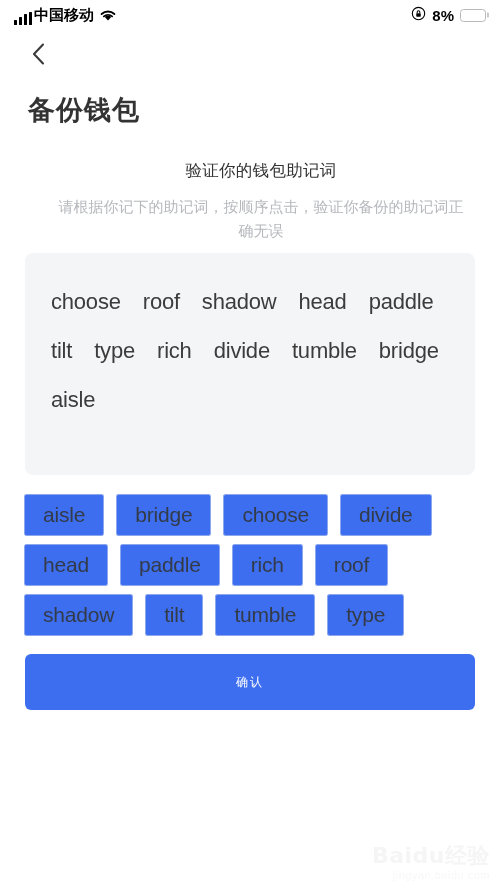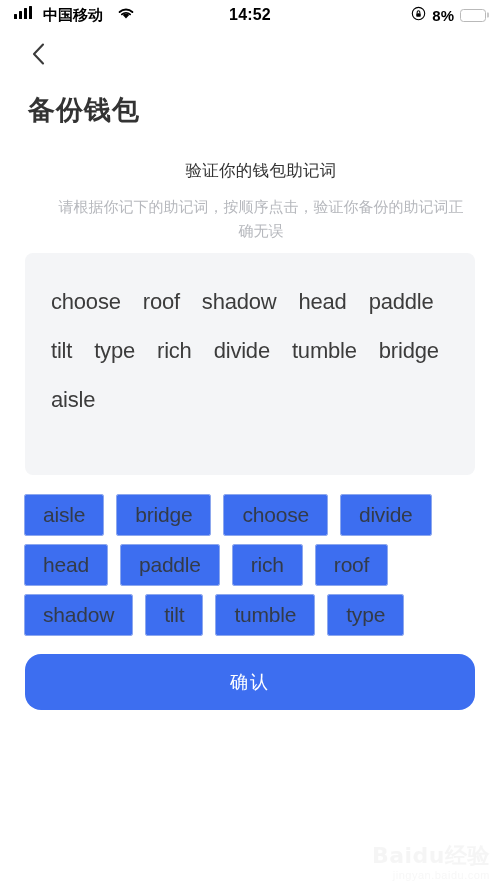--- a/index.html
+++ b/index.html
@@ -26,22 +26,22 @@
     display: flex;
     align-items: center;
     padding: 0 14px;
     box-sizing: border-box;
     font-size: 15px;
     font-weight: bold;
     color: #000;
   }
   .status-left {
     display: flex;
-    align-items: flex-start;
-    gap: 11px;
+    align-items: flex-end;
+    gap: 2px;
     flex: 0 0 auto;
   }
   .signal-bars {
     display: flex;
     align-items: flex-end;
     gap: 2px;
     height: 13px;
   }
   .signal-bars i {
     display: block;
@@ -221,22 +221,22 @@
   
   .confirm-button {
     position: absolute;
     top: 654px;
     left: 25px;
     width: 450px;
     height: 56px;
     background: #3d6ef0;
     color: #ffffff;
     border: none;
-    border-radius: 16px;
-    font-size: 18px;
+    border-radius: 6px;
+    font-size: 12px;
     letter-spacing: 2px;
     cursor: pointer;
     font-family: Liberation Mono, monospace;
   }
 
   
   .watermark {
     position: absolute;
     right: 10px;
     bottom: 8px;
@@ -275,21 +275,20 @@
     <span class="carrier">中国移动</span>
     <span>
       <svg class="wifi-icon" viewBox="0 0 20 15">
         <path d="M10 13.6 L6.4 9.6 a5.4 5.4 0 0 1 7.2 0 Z" fill="#000"></path>
         <path d="M2.9 6.4 a10.6 10.6 0 0 1 14.2 0" stroke="#000" stroke-width="2.1" fill="none" stroke-linecap="round"></path>
         <path d="M5.4 9.0 a7.1 7.1 0 0 1 9.2 0" stroke="#000" stroke-width="2" fill="none" stroke-linecap="round"></path>
       </svg>
     </span>
   </div>
 
-  <div class="status-center">14:52</div>
 
   <div class="status-right">
     <span>
       <svg class="rotation-lock-icon" viewBox="0 0 16 16">
         <circle cx="8" cy="8" r="6.6" fill="none" stroke="#000" stroke-width="1.2"></circle>
         <rect x="5.6" y="7.6" width="4.8" height="3.8" rx="0.7" fill="#000"></rect>
         <path d="M6.6 7.6 v-1.2 a1.4 1.4 0 0 1 2.8 0 v1.2" fill="none" stroke="#000" stroke-width="1.1"></path>
       </svg>
     </span>
     <span class="battery-pct">8%</span>

